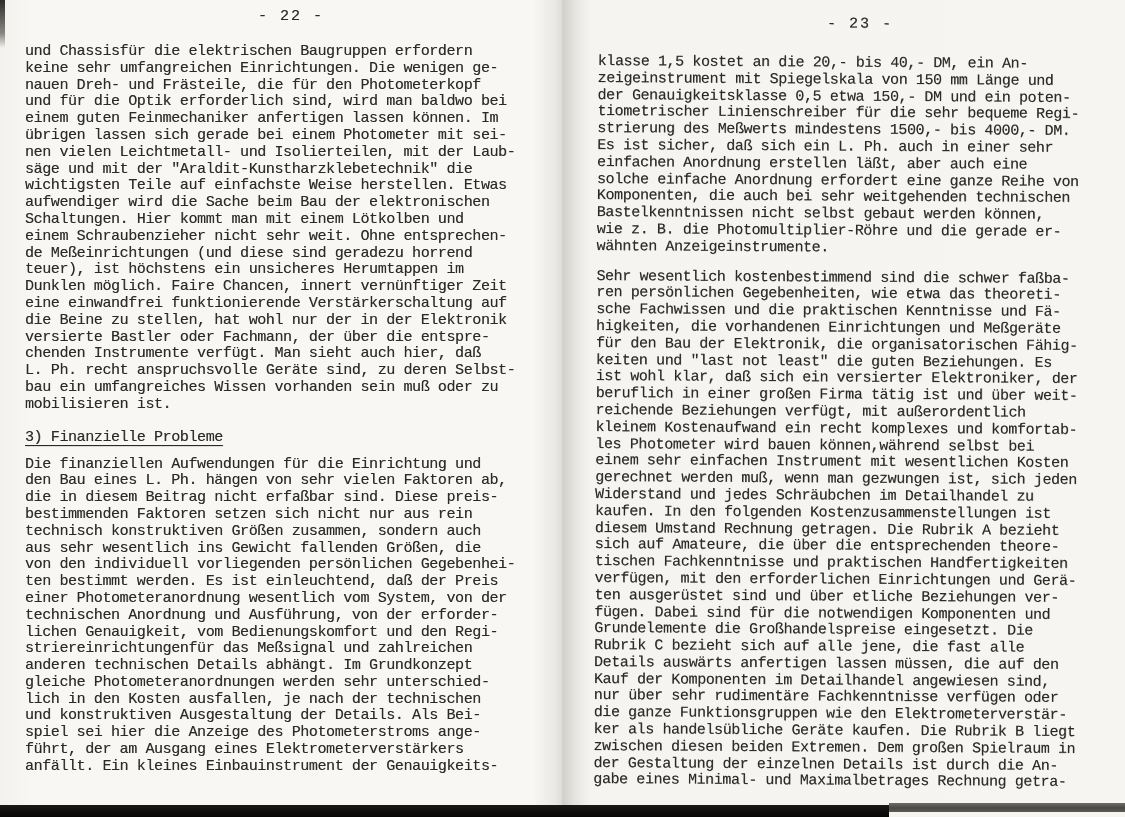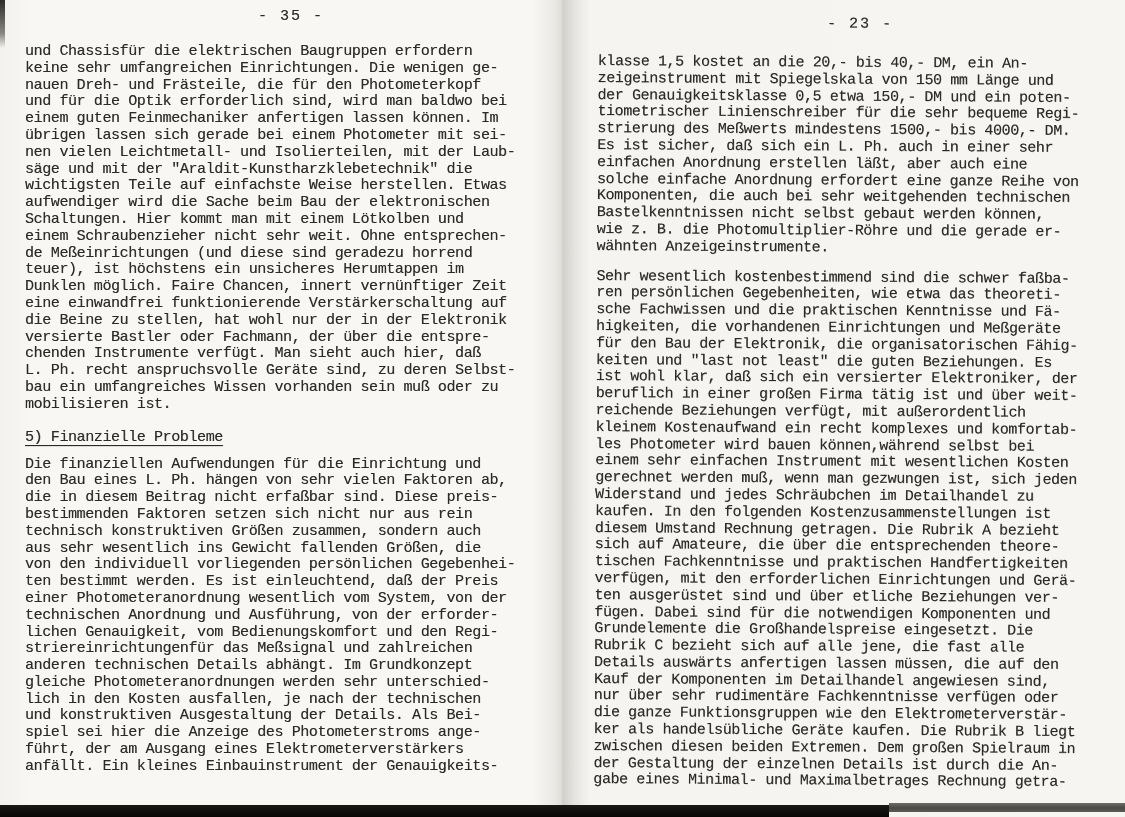--- a/index.html
+++ b/index.html
@@ -122,21 +122,21 @@
     background: linear-gradient(to bottom, #6e6c66, #4b4945 55%, #5d5b55);
   }
 </style>
 </head>
 <body>
 
 <div class="spread">
 
   <div class="page page-left">
     <div class="page-inner">
-      <div class="page-number">- 35 -</div>
+      <div class="page-number">- 22 -</div>
       <p class="para">und Chassisfür die elektrischen Baugruppen erfordern
 keine sehr umfangreichen Einrichtungen. Die wenigen ge-
 nauen Dreh- und Frästeile, die für den Photometerkopf
 und für die Optik erforderlich sind, wird man baldwo bei
 einem guten Feinmechaniker anfertigen lassen können. Im
 übrigen lassen sich gerade bei einem Photometer mit sei-
 nen vielen Leichtmetall- und Isolierteilen, mit der Laub-
 säge und mit der "Araldit-Kunstharzklebetechnik" die
 wichtigsten Teile auf einfachste Weise herstellen. Etwas
 aufwendiger wird die Sache beim Bau der elektronischen
@@ -145,21 +145,21 @@
 de Meßeinrichtungen (und diese sind geradezu horrend
 teuer), ist höchstens ein unsicheres Herumtappen im
 Dunklen möglich. Faire Chancen, innert vernünftiger Zeit
 eine einwandfrei funktionierende Verstärkerschaltung auf
 die Beine zu stellen, hat wohl nur der in der Elektronik
 versierte Bastler oder Fachmann, der über die entspre-
 chenden Instrumente verfügt. Man sieht auch hier, daß
 L. Ph. recht anspruchsvolle Geräte sind, zu deren Selbst-
 bau ein umfangreiches Wissen vorhanden sein muß oder zu
 mobilisieren ist.</p>
-      <div class="section-heading">5) Finanzielle Probleme</div>
+      <div class="section-heading">3) Finanzielle Probleme</div>
       <p class="para">Die finanziellen Aufwendungen für die Einrichtung und
 den Bau eines L. Ph. hängen von sehr vielen Faktoren ab,
 die in diesem Beitrag nicht erfaßbar sind. Diese preis-
 bestimmenden Faktoren setzen sich nicht nur aus rein
 technisch konstruktiven Größen zusammen, sondern auch
 aus sehr wesentlich ins Gewicht fallenden Größen, die
 von den individuell vorliegenden persönlichen Gegebenhei-
 ten bestimmt werden. Es ist einleuchtend, daß der Preis
 einer Photometeranordnung wesentlich vom System, von der
 technischen Anordnung und Ausführung, von der erforder-

